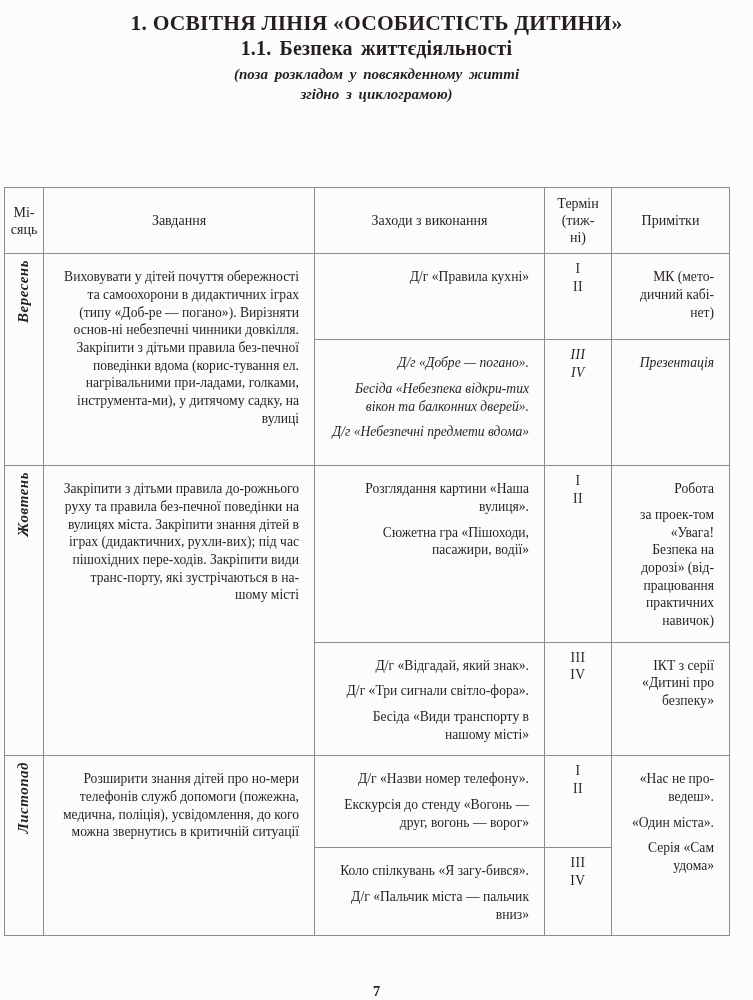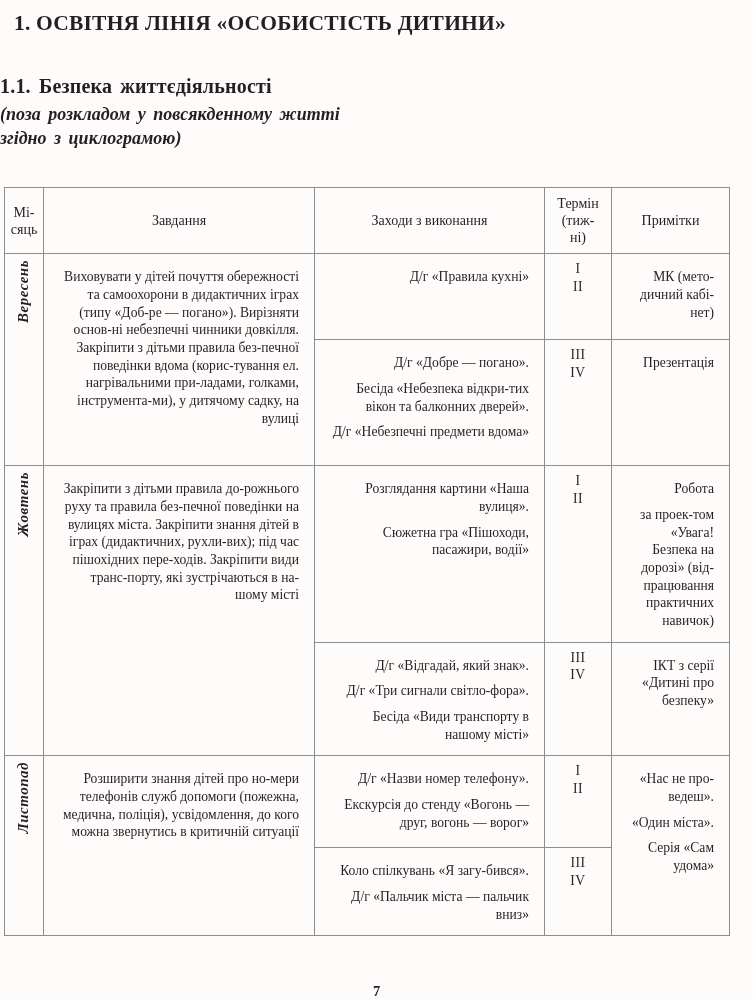--- a/index.html
+++ b/index.html
@@ -18,44 +18,43 @@
 
   .page {
     width: 753px;
     height: 1000px;
     box-sizing: border-box;
     position: relative;
   }
 
   
   .chapter-title {
-    text-align: left;
+    text-align: center;
     font-weight: bold;
     font-size: 21.5px;
     letter-spacing: 0.2px;
     margin: 11px 0 0 0;
     padding: 0 14px;
     line-height: 1.15;
   }
 
   .section-block {
-    margin-top: 38px;
-    text-align: left;
+    text-align: center;
   }
   .section-title {
     font-weight: bold;
     font-size: 20px;
     line-height: 1.2;
     letter-spacing: 0.2px;
     word-spacing: 3px;
   }
   .section-sub {
     font-style: italic;
     font-weight: bold;
-    font-size: 18px;
+    font-size: 15px;
     line-height: 1.35;
     margin-top: 4px;
     word-spacing: 3px;
   }
 
   
   .table-wrap {
     position: absolute;
     left: 4px;
     top: 176px;
@@ -184,21 +183,21 @@
               <div class="cell-p">Д/г «Правила кухні»</div>
             </td>
             <td class="term-cell">
               <div>I</div>
               <div>II</div>
             </td>
             <td class="note-cell">
               <div class="cell-p">МК (мето-дичний кабі-нет)</div>
             </td>
           </tr>
-          <tr style="height: 126px;">
+          <tr style="height: 126px; font-style: italic;">
             <td>
               <div class="cell-p">Д/г «Добре — погано».</div>
               <div class="cell-p">Бесіда «Небезпека відкри-тих вікон та балконних дверей».</div>
               <div class="cell-p">Д/г «Небезпечні предмети вдома»</div>
             </td>
             <td class="term-cell">
               <div>III</div>
               <div>IV</div>
             </td>
             <td class="note-cell">

